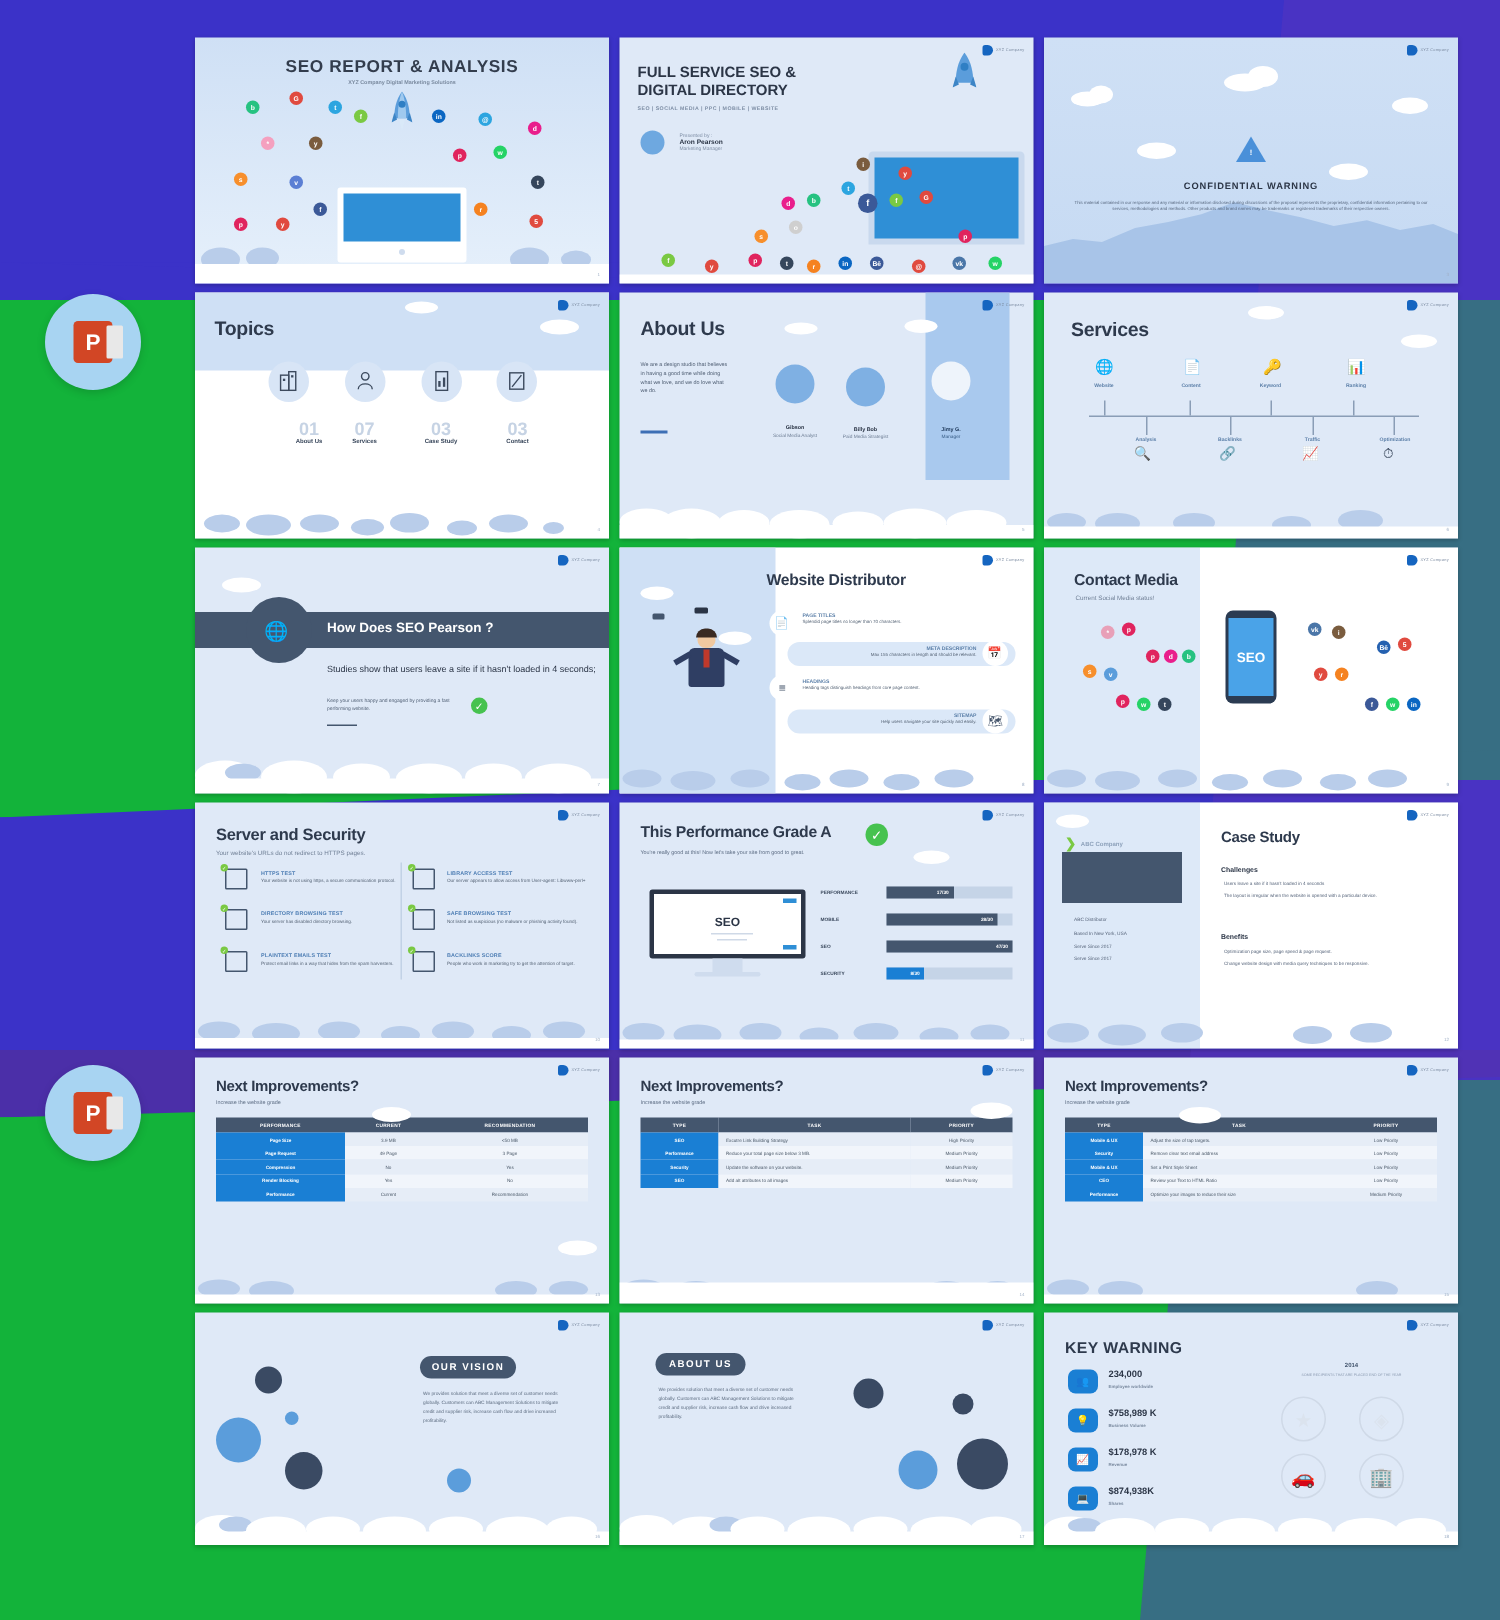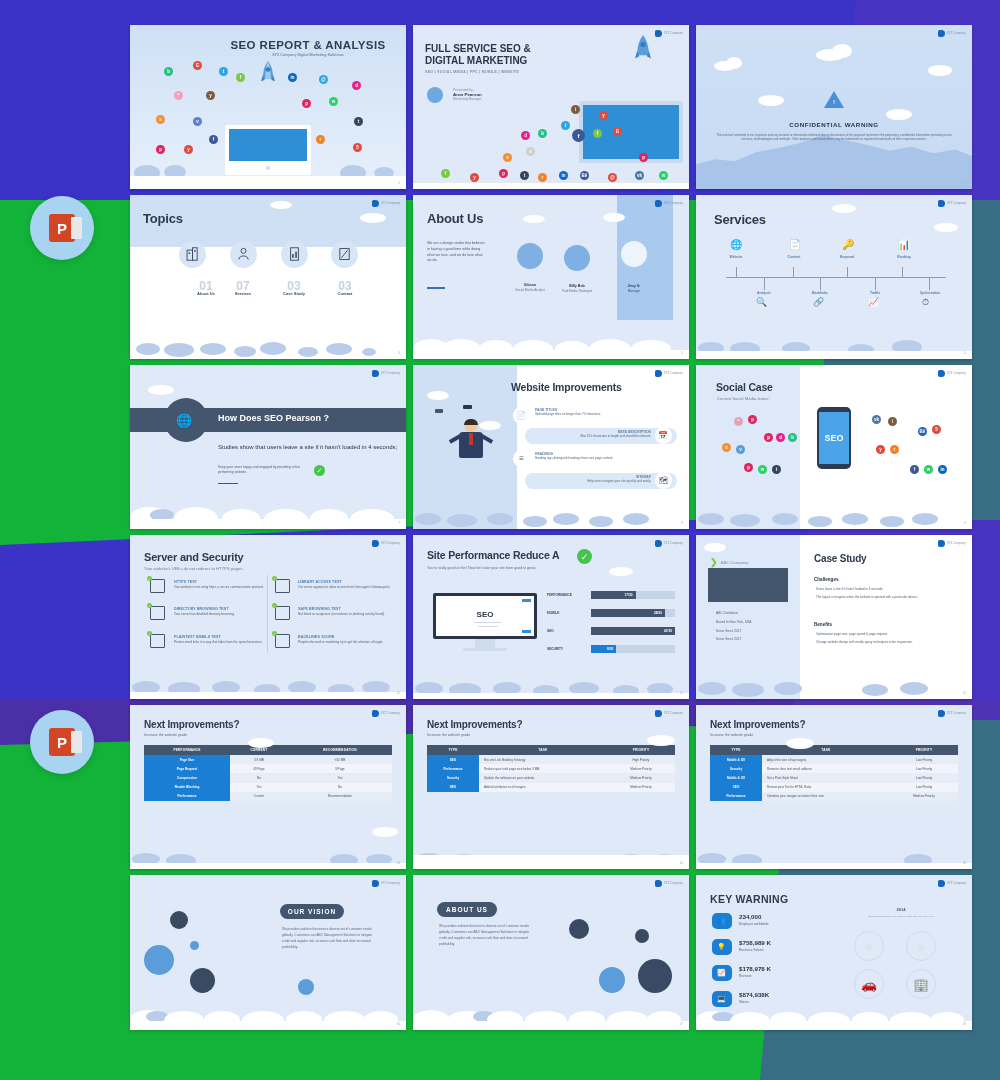--- a/index.html
+++ b/index.html
@@ -33,21 +33,21 @@
 
   .clouds { position:absolute; left:0; right:0; bottom:0; height:34px; }
   .cl { position:absolute; background:#fff; border-radius:50%; }
   .cl.b { background:#b9cdea; }
   .cloudbase { position:absolute; left:0; right:0; bottom:0; height:13px; background:#fff; }
 
   h1.st { font-size:13px; font-weight:bold; color:#2e3a4d; letter-spacing:-.2px; }
   .sub { font-size:4.2px; color:#6f7f95; }
 
   
-  .s1 { background:linear-gradient(#cfe0f5,#e6f0fb);padding-left:40px; }
+  .s1 { background:linear-gradient(#cfe0f5,#e6f0fb); }
   .s1 .title { position:absolute; top:14px; width:100%; text-align:center; font-size:11.5px; font-weight:bold; color:#333d4d; letter-spacing:.4px;}
   .s1 .subt { position:absolute; top:28px; width:100%; text-align:center; font-size:3.6px; color:#7b8ba0; font-weight:bold;}
   .mon { position:absolute; left:50%; transform:translateX(-50%); bottom:14px; width:86px; height:50px; background:#fff; border:2px solid #fff; border-radius:2px; }
   .mon .scr { position:absolute; inset:2px 2px 12px 2px; background:#2f8fd6; }
   .mon .stand { position:absolute; left:50%; transform:translateX(-50%); bottom:-9px; width:40px; height:3px; background:#dfe9f7; }
   .icon-dot { position:absolute; border-radius:50%; width:9px; height:9px; display:flex; align-items:center; justify-content:center; color:#fff; font-size:4.5px; font-weight:bold; }
   .rocket { position:absolute; width:14px; height:30px; }
 
   
   .s2 .h { position:absolute; left:12px; top:18px; font-size:10px; font-weight:bold; color:#2b3546; line-height:1.15; }
@@ -241,21 +241,21 @@
     <div class="pagenum">1</div>
   </div>
 
   <div class="slide s2">
     <div class="logo">
         <span class="mark"></span>
         <span class="txt">XYZ Company</span>
       </div>
     <div class="h">
       <div>FULL SERVICE SEO &amp;</div>
-      <div>DIGITAL MARKETING</div>
+      <div>DIGITAL DIRECTORY</div>
     </div>
     <div class="tags">SEO | SOCIAL MEDIA | PPC | MOBILE | WEBSITE</div>
     <div class="avatar"></div>
     <div class="pres">
       <div class="l1">Presented by :</div>
       <div class="l2">Aron Pearson</div>
       <div class="l3">Marketing Manager</div>
     </div>
     <div class="laptop">
         <div class="scr2"></div>
@@ -484,21 +484,21 @@
     <div class="pagenum">7</div>
   </div>
 
   <div class="slide s8">
     <div class="sky" style="background:#fff;"></div>
     <div class="lpanel"></div>
     <div class="logo">
         <span class="mark"></span>
         <span class="txt">XYZ Company</span>
       </div>
-    <h1 class="st" style="position:absolute;left:98px;top:16px;font-size:10.5px;">Website Improvements</h1>
+    <h1 class="st" style="position:absolute;left:98px;top:16px;font-size:10.5px;">Website Distributor</h1>
     <div class="cl" style="left:14px;top:26px;width:22px;height:9px;"></div>
     <div class="cl" style="left:66px;top:56px;width:22px;height:9px;"></div>
 
     <div style="position:absolute;left:40px;top:56px;width:36px;height:46px;">
       <div style="position:absolute;left:12px;top:0;width:12px;height:11px;border-radius:50% 50% 45% 45%;background:#f0c8a0;"></div>
       <div style="position:absolute;left:11px;top:-2px;width:14px;height:6px;border-radius:6px 6px 0 0;background:#3a2a22;"></div>
       <div style="position:absolute;left:6px;top:11px;width:24px;height:26px;background:#2f3e63;border-radius:4px 4px 2px 2px;"></div>
       <div style="position:absolute;left:16px;top:12px;width:4px;height:12px;background:#c0392b;"></div>
       <div style="position:absolute;left:-4px;top:16px;width:12px;height:4px;background:#2f3e63;transform:rotate(-30deg);"></div>
       <div style="position:absolute;left:28px;top:16px;width:12px;height:4px;background:#2f3e63;transform:rotate(30deg);"></div>
@@ -539,21 +539,21 @@
     <div class="pagenum">8</div>
   </div>
 
   <div class="slide s9">
     <div class="lpanel"></div>
     <div class="rpanel"></div>
     <div class="logo">
         <span class="mark"></span>
         <span class="txt">XYZ Company</span>
       </div>
-    <h1 class="st" style="position:absolute;left:20px;top:16px;font-size:10.5px;">Social Case</h1>
+    <h1 class="st" style="position:absolute;left:20px;top:16px;font-size:10.5px;">Contact Media</h1>
     <div class="sub" style="position:absolute;left:21px;top:31px;">Current Social Media status!</div>
     <div class="phone">
       <div class="pscr">SEO</div>
     </div>
     <div class="icon-dot" style="left:38px;top:52px;background:#e8a0b8;">*</div>
     <div class="icon-dot" style="left:52px;top:50px;background:#e0245e;">p</div>
     <div class="icon-dot" style="left:68px;top:68px;background:#e0245e;">p</div>
     <div class="icon-dot" style="left:80px;top:68px;background:#e91e8c;">d</div>
     <div class="icon-dot" style="left:92px;top:68px;background:#26c281;">b</div>
     <div class="icon-dot" style="left:26px;top:78px;background:#f78f2c;">s</div>
@@ -639,21 +639,21 @@
       <div class="cloudbase" style="height:7px;"></div>
     </div>
     <div class="pagenum">10</div>
   </div>
 
   <div class="slide s11">
     <div class="logo">
         <span class="mark"></span>
         <span class="txt">XYZ Company</span>
       </div>
-    <h1 class="st">Site Performance Reduce A</h1>
+    <h1 class="st">This Performance Grade A</h1>
     <div class="check" style="position:absolute;left:164px;top:14px;width:15px;height:15px;font-size:9px;">✓</div>
     <div class="sub2">You're really good at this! Now let's take your site from good to great.</div>
     <div class="cl" style="left:196px;top:32px;width:24px;height:9px;"></div>
     <div class="mon2">
       <div class="inner">
         <div style="position:absolute;left:50%;top:14px;transform:translateX(-50%);font-size:8px;font-weight:bold;color:#2b3546;">SEO</div>
         <div style="position:absolute;left:38px;top:26px;width:28px;height:1px;background:#cfd9e7;"></div>
         <div style="position:absolute;left:42px;top:30px;width:20px;height:1px;background:#cfd9e7;"></div>
         <div style="position:absolute;right:3px;top:3px;width:9px;height:3px;background:#2f8fd6;"></div>
         <div style="position:absolute;right:3px;bottom:3px;width:9px;height:3px;background:#2f8fd6;"></div>

